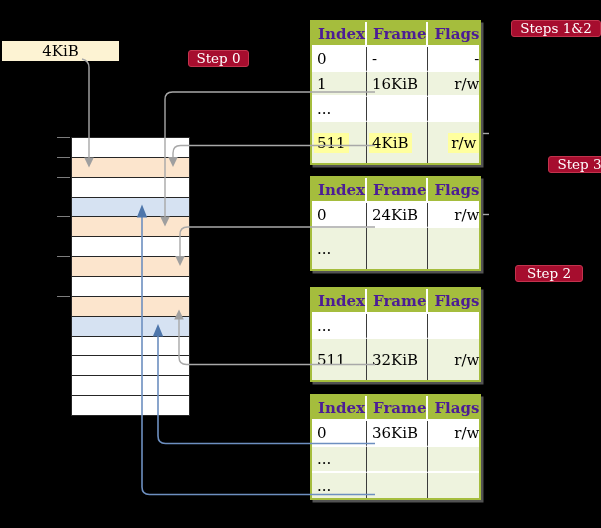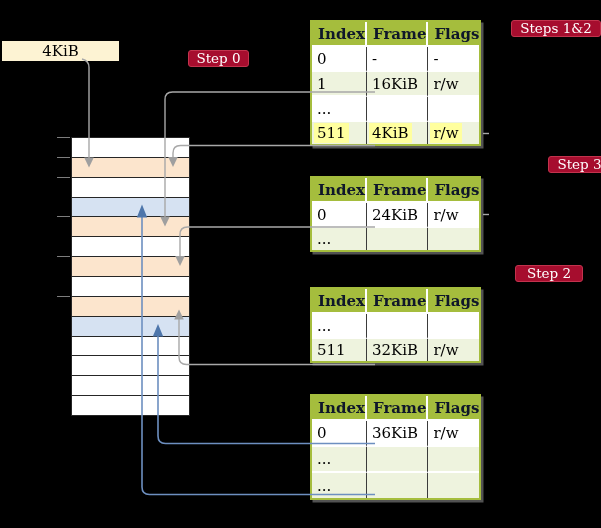--- a/index.html
+++ b/index.html
@@ -21,31 +21,31 @@
   .mrow:first-child{border-top:none;}
   .c-white{background:#ffffff;}
   .c-orange{background:#fce5cd;}
   .c-blue{background:#d6e2f2;}
   .tick{position:absolute;left:57px;width:13px;height:1px;background:#7d7d7d;}
 
   
   .ptable{position:absolute;left:310px;border-collapse:separate;border-spacing:0;
     border:2px solid #a5bd3d;background:#fff;box-shadow:2.5px 2.5px 0 rgba(150,150,150,.55);}
   .ptable th,.ptable td{box-sizing:border-box;font-size:15px;text-align:left;}
-  .ptable th{background:#a5bd3d;color:#0f172a;font-weight:bold;height:25px;padding:0 0 0 6px;
+  .ptable th{background:#a5bd3d;color:#4c1d95;font-weight:bold;height:25px;padding:0 0 0 6px;
     border-right:2px solid #fff;border-bottom:2px solid #fff;}
   .ptable th:last-child{border-right:none;}
   .ptable td{height:25px;padding:0 0 0 5px;color:#000;
     border-right:1.5px solid #3b3b3b;border-bottom:2px solid #fff;}
   .ptable td:last-child{border-right:none;}
-  .ptable tr:last-child td{border-bottom:none;height:22px;}
+  .ptable tr:last-child td{border-bottom:none;height:41px;}
   .ptable tr.shade td{background:#eef3de;}
   .ptable th:nth-child(1),.ptable td:nth-child(1){width:55px;min-width:55px;}
   .ptable th:nth-child(2),.ptable td:nth-child(2){width:60px;min-width:60px;}
-  .ptable th:nth-child(3),.ptable td:nth-child(3){width:51px;min-width:51px;}
+  .ptable th:nth-child(3),.ptable td:nth-child(3){width:51px;min-width:51px;text-align:right;}
   #t4 td{height:26px;}
   #t4 tr:last-child td{height:25px;}
   .hl{background:#ffff9e;padding:1px 3px;margin-left:-3px;}
 
   
   #overlay{position:absolute;left:0;top:0;z-index:20;pointer-events:none;}
 </style>
 </head>
 <body>
 

